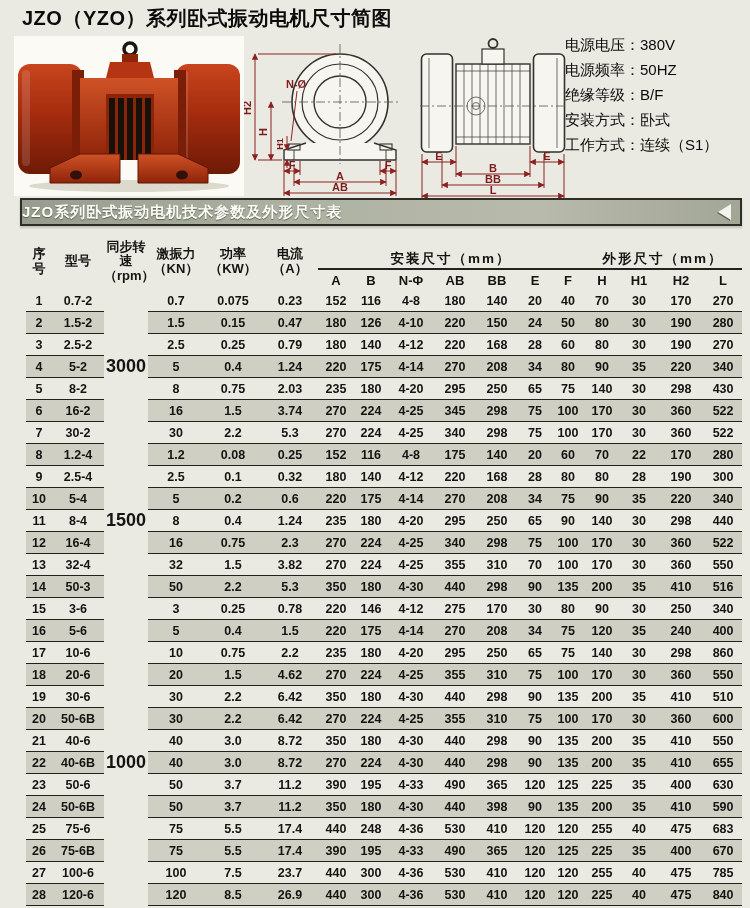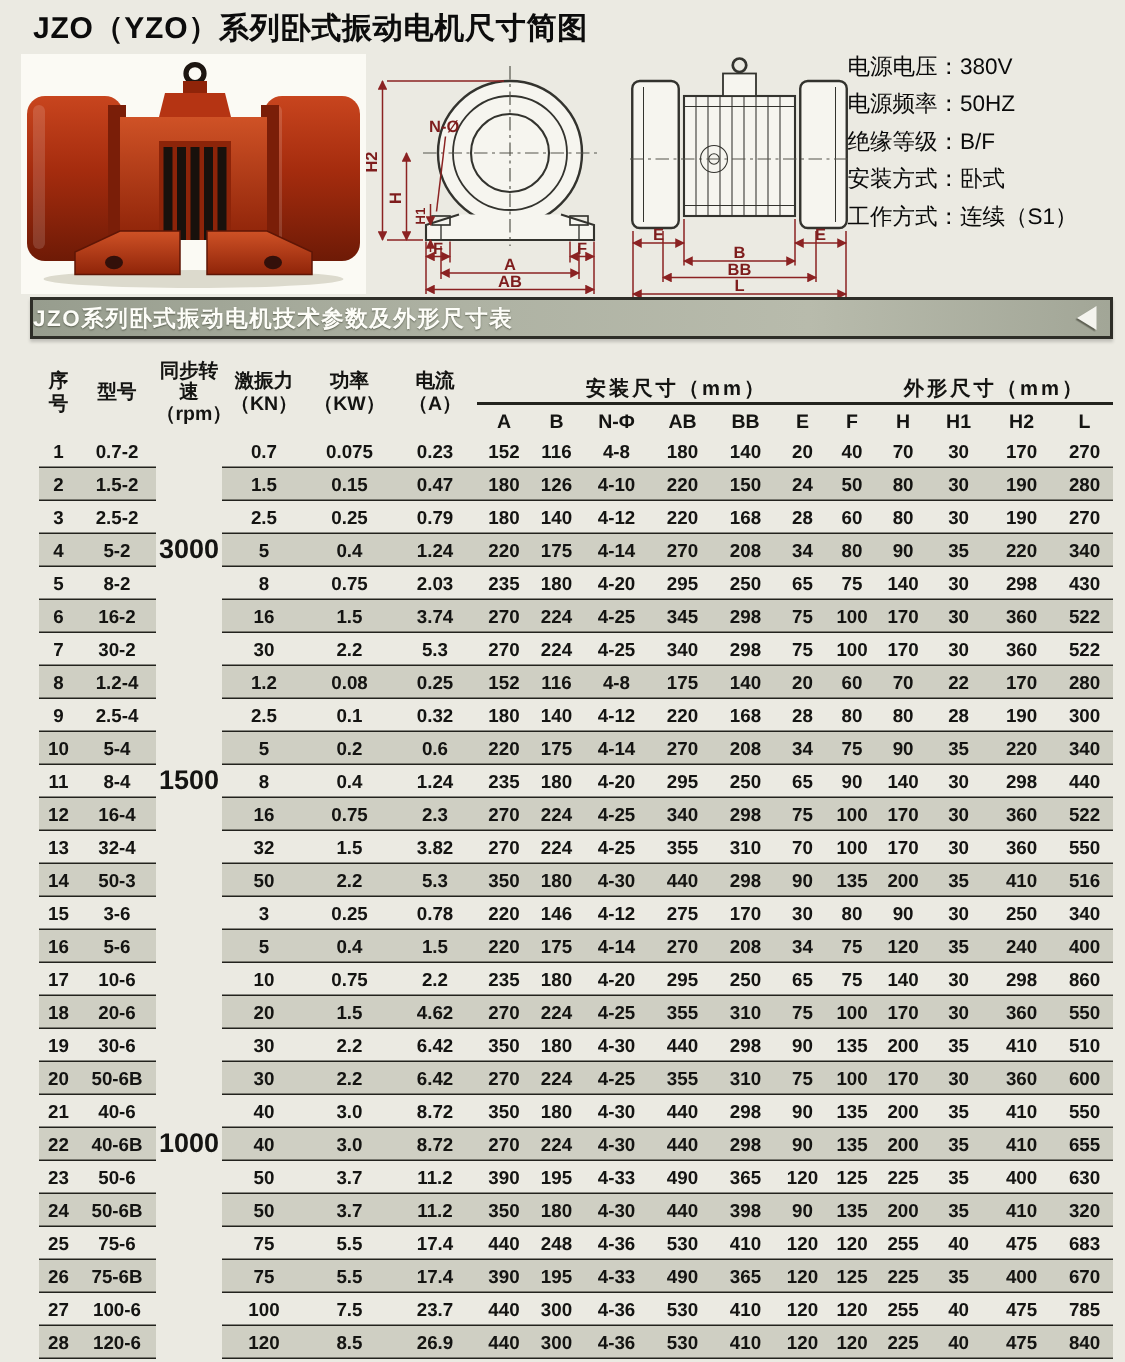--- a/index.html
+++ b/index.html
@@ -729,21 +729,21 @@
           <td>350</td>
           <td>180</td>
           <td>4-30</td>
           <td>440</td>
           <td>398</td>
           <td>90</td>
           <td>135</td>
           <td>200</td>
           <td>35</td>
           <td>410</td>
-          <td>320</td>
+          <td>590</td>
         </tr>
         <tr>
           <td>25</td>
           <td>75-6</td>
           <td class="rpm"></td>
           <td>75</td>
           <td>5.5</td>
           <td>17.4</td>
           <td>440</td>
           <td>248</td>

